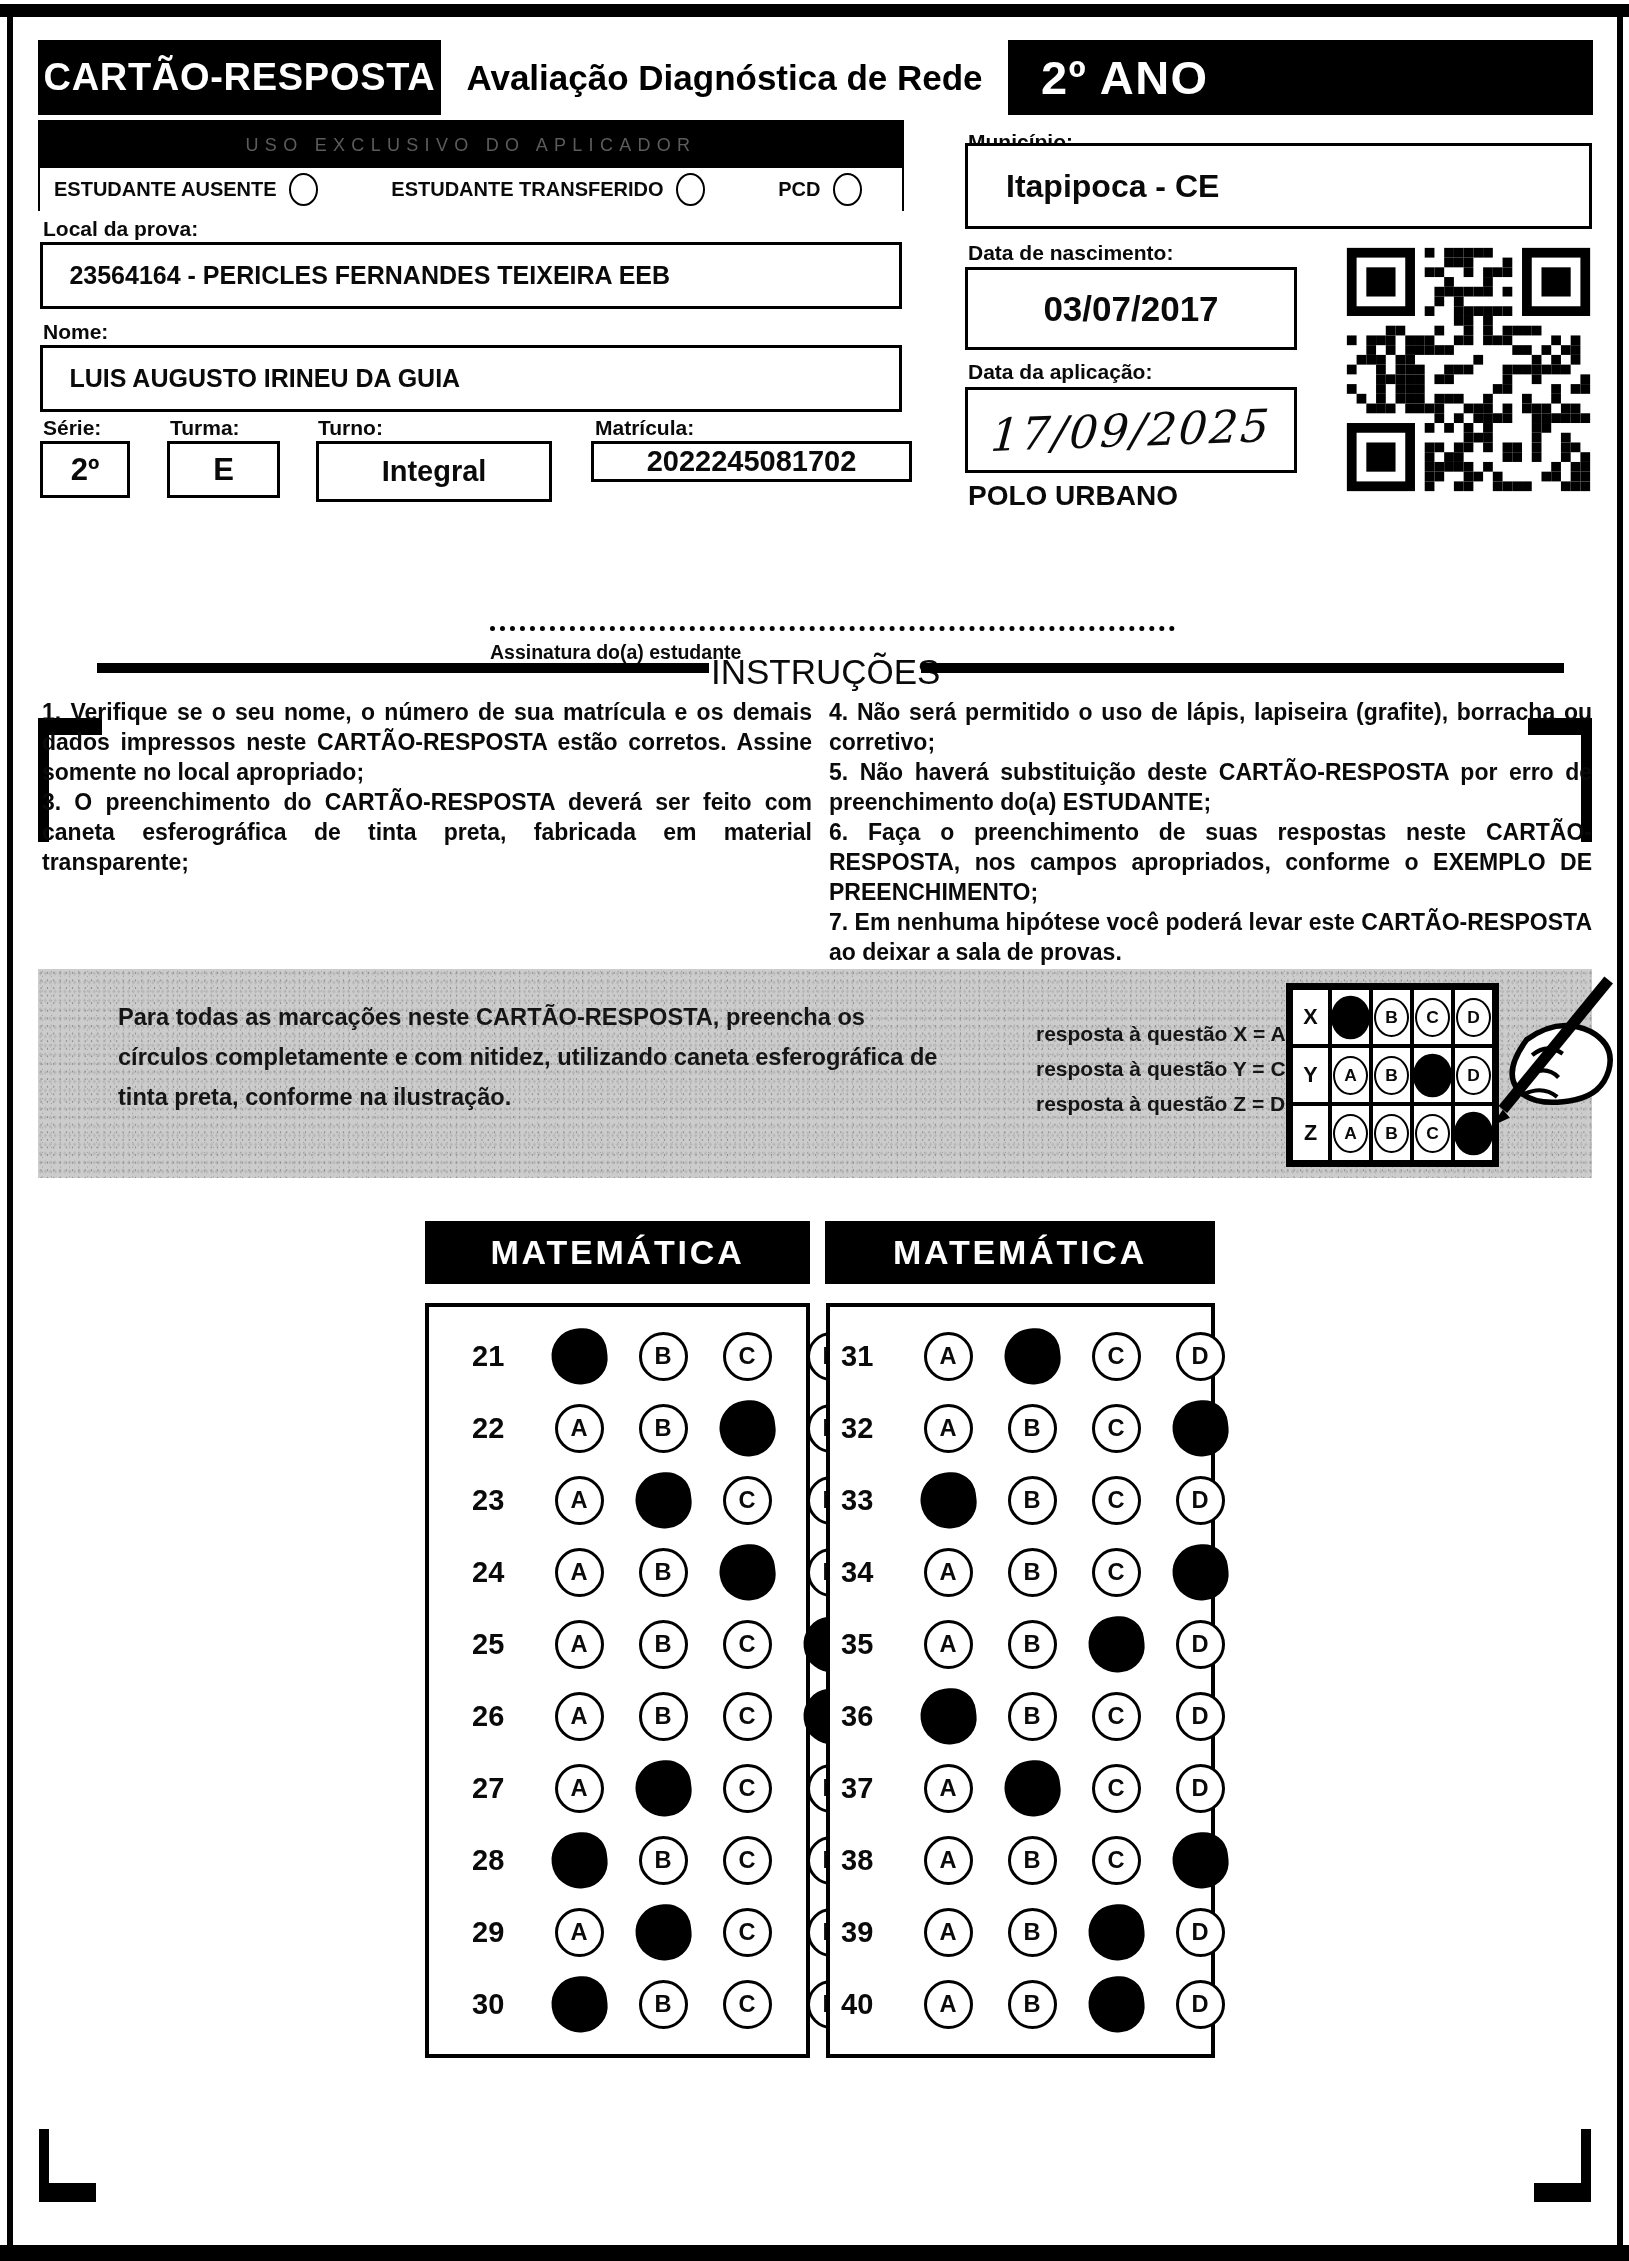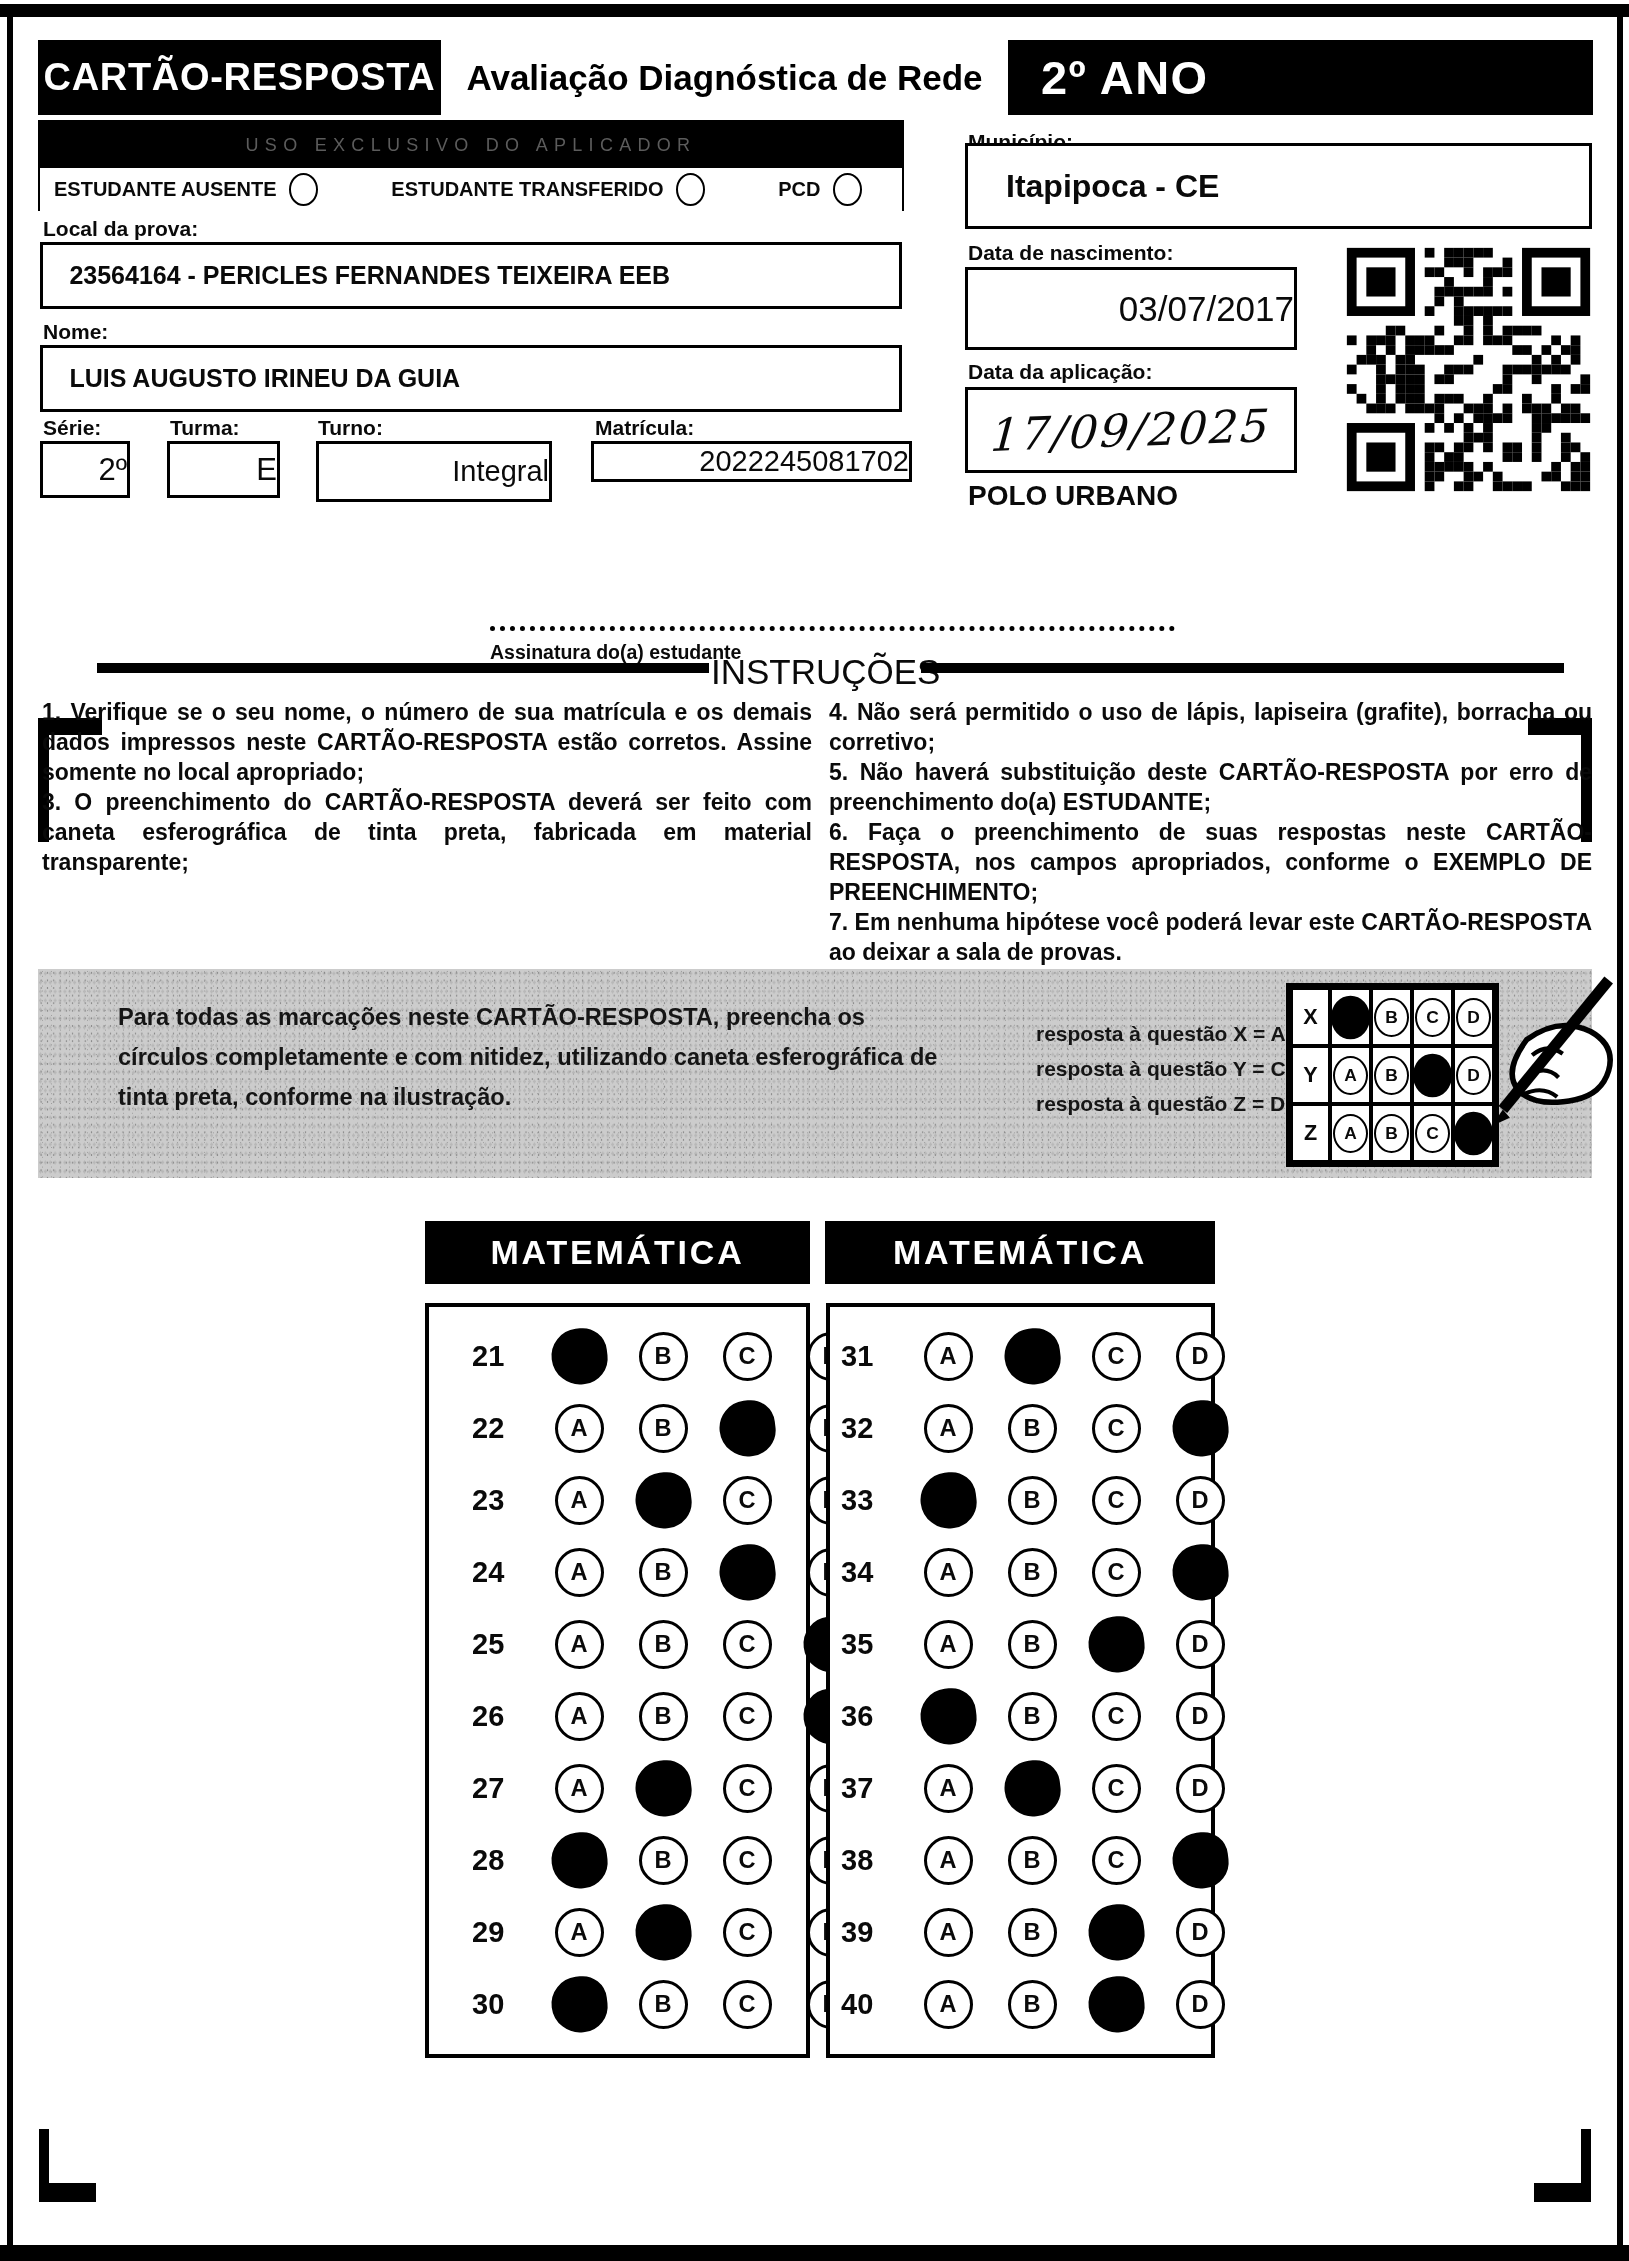--- a/index.html
+++ b/index.html
@@ -28,21 +28,21 @@
   .apl-bar{left:0;top:0;width:100%;height:46px;background:#000;display:flex;align-items:center;justify-content:center;}
   .apl-bar span{color:#5c5c5c;font-size:18px;letter-spacing:6.3px;filter:blur(0.3px);}
   .apl-row{left:0;top:46px;width:100%;height:43px;background:#fff;display:flex;align-items:center;
            justify-content:space-between;padding:0 40px 0 14px;}
   .apl-item{display:flex;align-items:center;gap:12.5px;font-size:20px;font-weight:bold;}
   .oval{width:25px;height:29px;border:2.1px solid #000;border-radius:50%;background:#fff;}
 
   .field-label{font-size:21px;font-weight:bold;white-space:nowrap;}
   .fbox{border:3.5px solid #000;background:#fff;display:flex;align-items:center;}
   .fval{font-size:25px;font-weight:bold;padding-left:26.4px;white-space:nowrap;}
-  .fval-c{width:100%;text-align:right;font-weight:normal;}
+  .fval-c{width:100%;text-align:center;font-weight:bold;}
 
   .handwrite{width:100%;text-align:center;font-family:"DejaVu Serif", serif;font-style:italic;
              font-size:45px;letter-spacing:2.1px;transform:rotate(-2deg) skewX(-6deg);}
 
   
   .sigline{left:490px;top:626px;width:685px;height:0;border-top:5.6px dotted #000;}
   .siglabel{left:490px;top:641px;width:685px;text-align:left;font-size:19.5px;font-weight:bold;}
 
   
   .mark{background:#000;}

